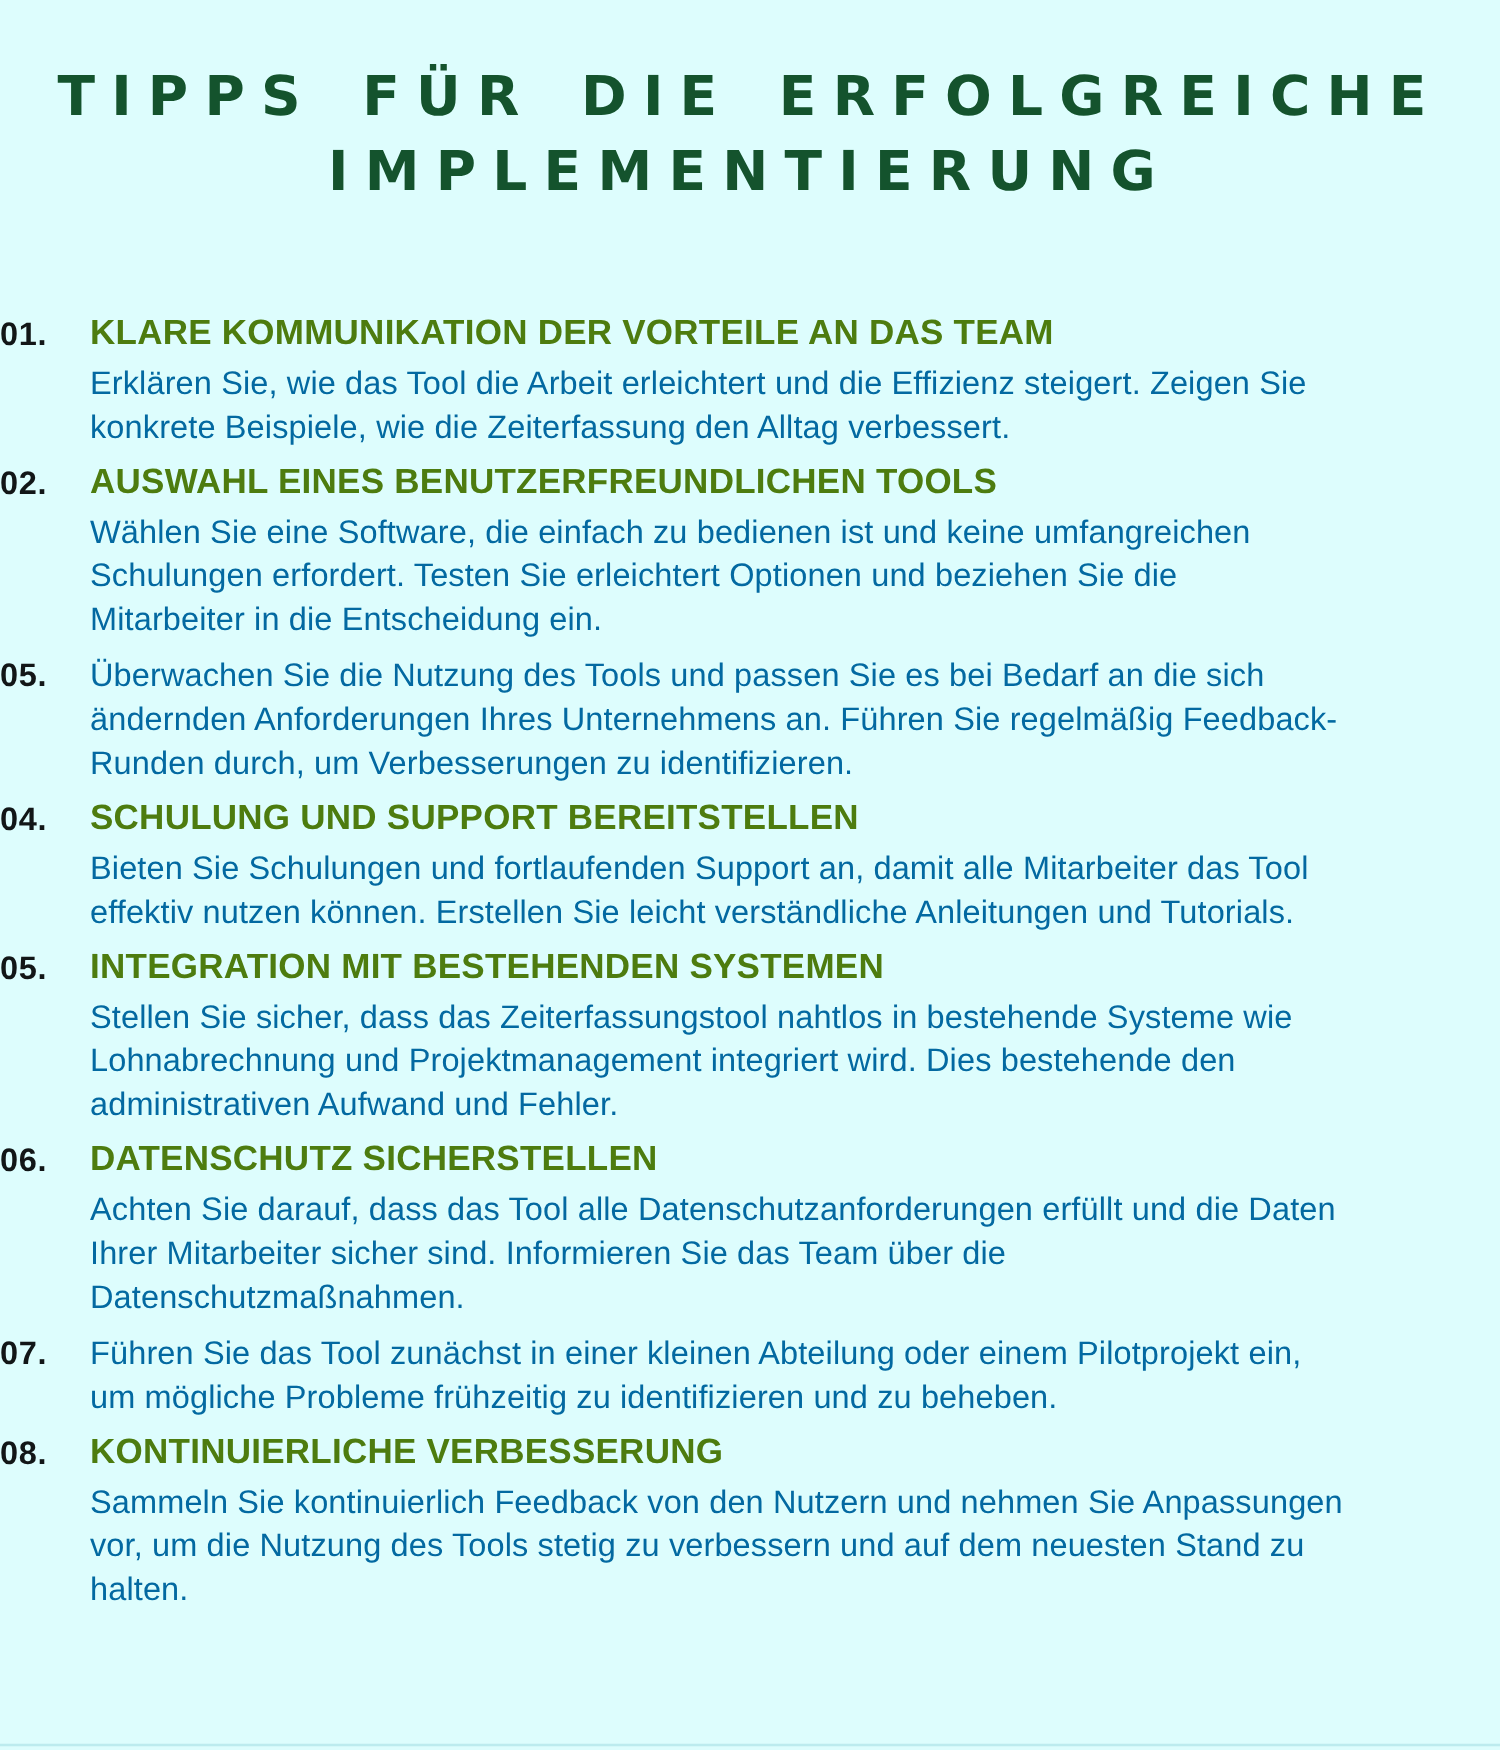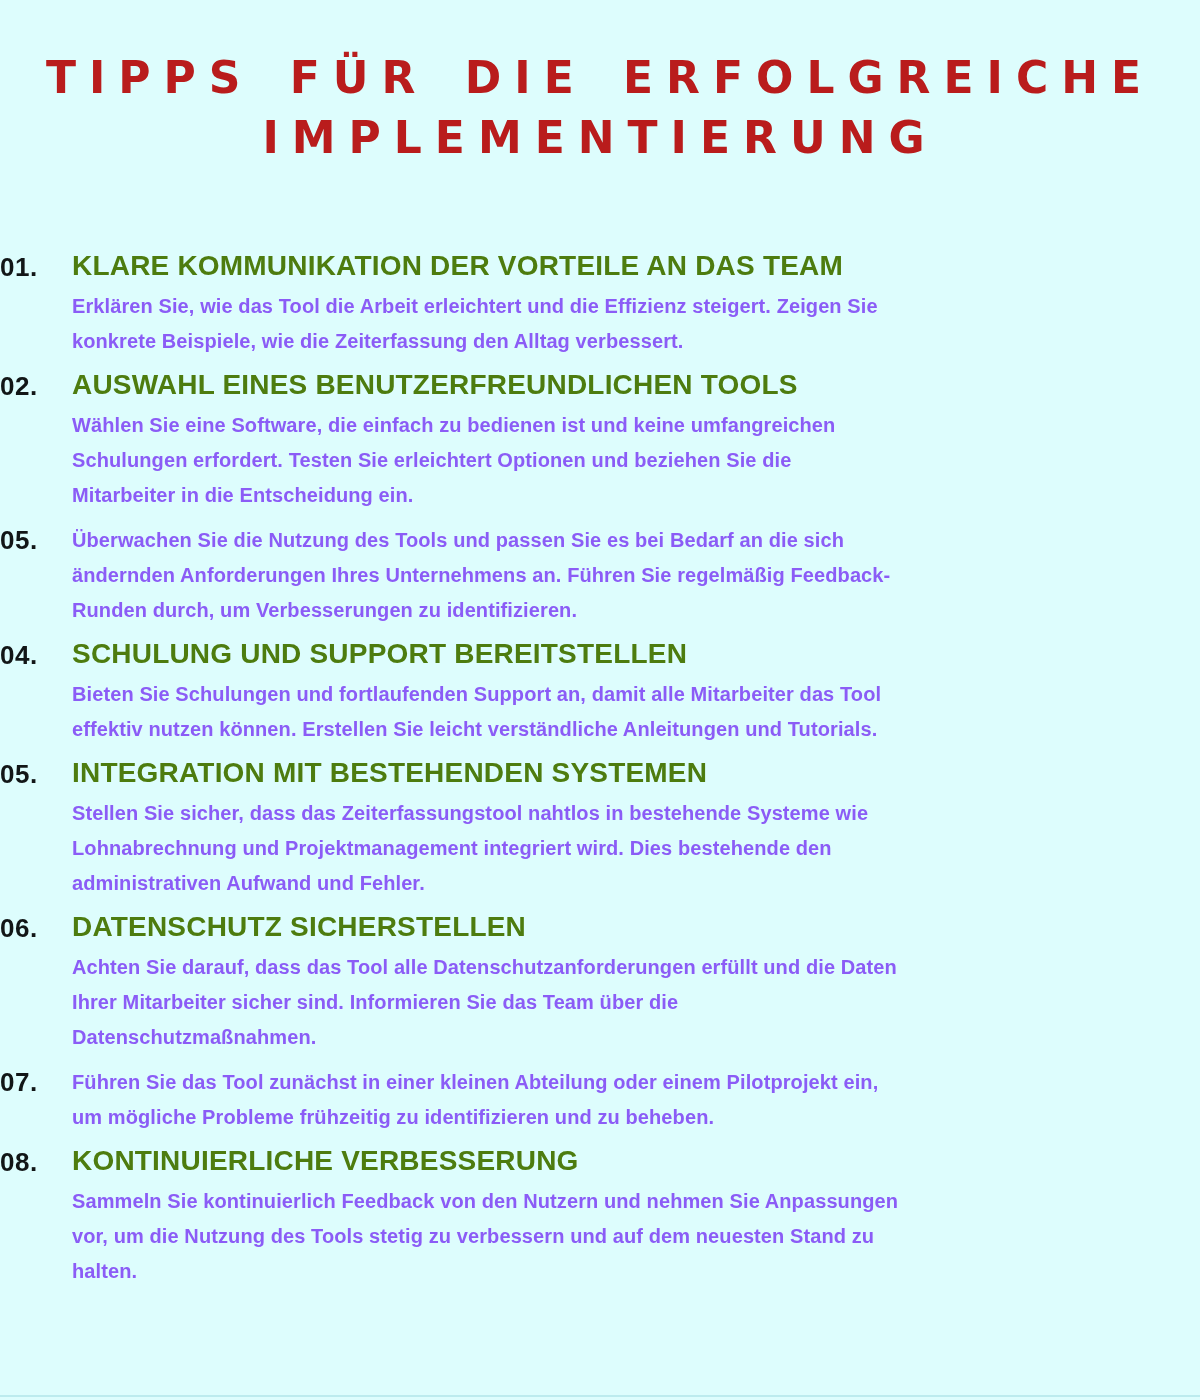--- a/index.html
+++ b/index.html
@@ -26,21 +26,21 @@
 
   .poster-title {
     width: 100%;
     text-align: center;
     font-family: "DejaVu Sans", sans-serif;
     font-weight: bold;
     font-size: 44px;
     line-height: 60px;
     letter-spacing: 13px;
     word-spacing: 8px;
-    color: #b91c1c;
+    color: #14532d;
     white-space: pre-line;
     margin-bottom: 82px;
   }
 
   .tips {
     padding-right: 48px;
   }
 
   .tip {
     display: grid;
@@ -60,24 +60,24 @@
   .tip-heading {
     font-weight: bold;
     font-size: 28px;
     line-height: 32px;
     letter-spacing: 0.2px;
     color: #4d7c0f;
     margin-bottom: 7px;
   }
 
   .tip-body {
-    font-size: 20px;
+    font-size: 26px;
     line-height: 35px;
-    font-weight: bold;
-    color: #8b5cf6;
+    font-weight: normal;
+    color: #0369a1;
     letter-spacing: 0.1px;
     white-space: pre-line;
     margin-bottom: 6px;
   }
 
   .bottom-edge {
     position: absolute;
     left: 0;
     bottom: 3px;
     width: 100%;

